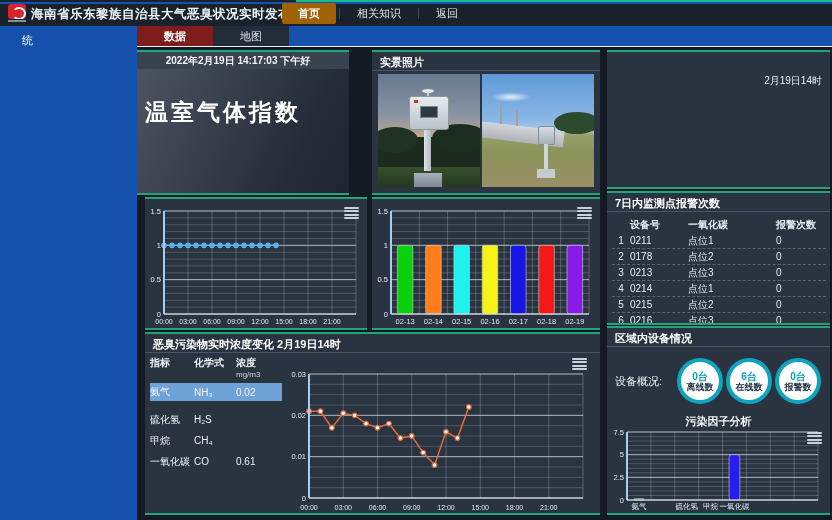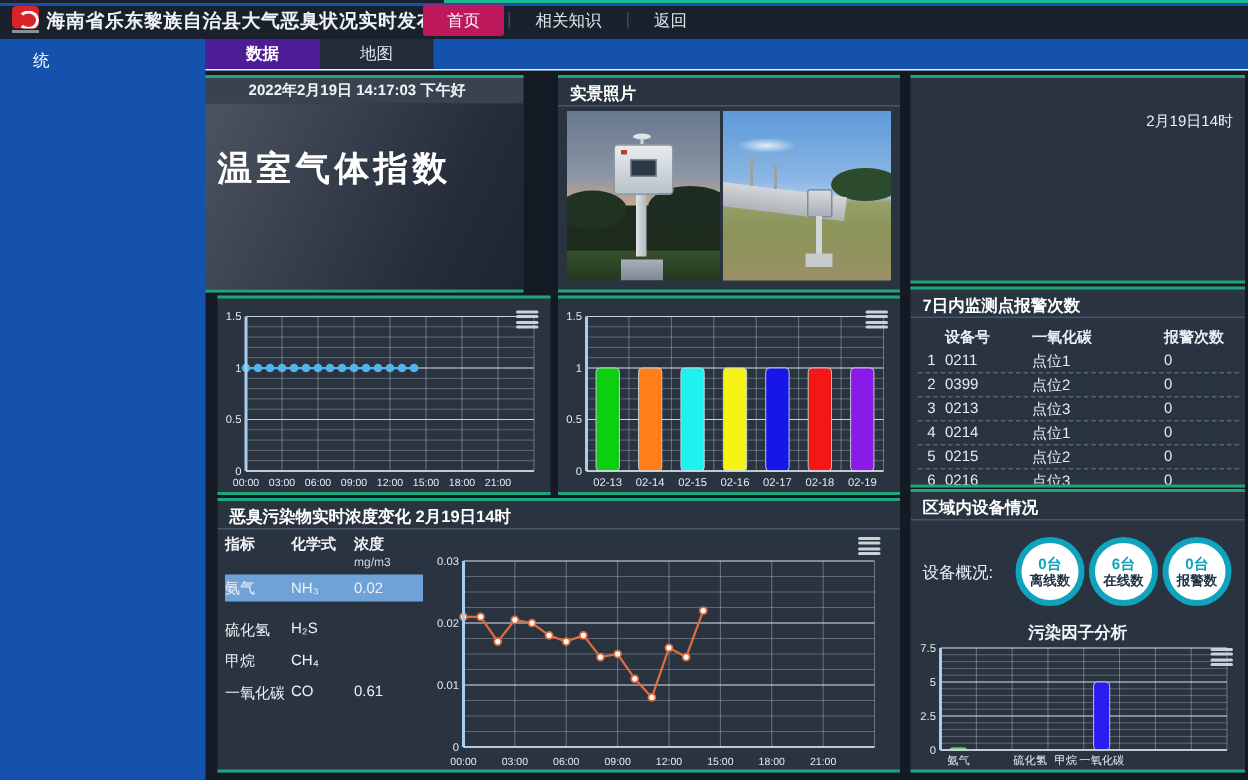--- a/index.html
+++ b/index.html
@@ -15,27 +15,27 @@
   .diag{position:absolute;left:228px;top:23px;width:76px;height:2px;background:#18b98e;
         transform:rotate(-17.5deg);transform-origin:left center}
   .logo{position:absolute;left:8px;top:4px;width:18px;height:15px;background:#d8232a;border-radius:3px;
         overflow:hidden}
   .logo::after{content:"";position:absolute;left:4px;top:3px;width:10px;height:9px;
         border:2px solid #fff;border-left-color:transparent;border-radius:50%}
   .logo-sub{position:absolute;left:8px;top:20px;width:18px;height:2px;background:#8a9097}
   .app-title{position:absolute;left:31px;top:6px;font-size:12.5px;font-weight:bold;color:#eef2f6;letter-spacing:.5px}
   .nav{position:absolute;left:282px;top:3px;height:20px;display:flex;align-items:center}
   .nav-item{font-size:11px;color:#dfe6ec;padding:3px 14px;cursor:pointer;white-space:nowrap}
-  .nav-item.active{background:#be185d;border-radius:2px;font-weight:normal;color:#fff;padding:3px 16px}
+  .nav-item.active{background:#a16207;border-radius:2px;font-weight:bold;color:#fff;padding:3px 16px}
   .nav-sep{width:1px;height:11px;background:#3c4a5c;margin:0 3px}
   
   .tabrow{position:absolute;left:137px;top:26px;right:0;height:20px;background:#1552ae;
           border-bottom:1px solid #e9eff5;z-index:4}
   .tab{position:absolute;top:0;height:20px;width:76px;text-align:center;line-height:20px;font-size:11px;cursor:pointer}
-  .tab.active{left:0;background:#4c1d95;color:#fff;font-weight:bold}
+  .tab.active{left:0;background:#7f1d1d;color:#fff;font-weight:bold}
   .tab.inactive{left:76px;background:#222c39;color:#dde3ea}
   .sidebar{position:absolute;left:0;top:26px;width:137px;height:494px;background:#1552ae;z-index:3}
   .sidebar .side-label{position:absolute;left:22px;top:7px;font-size:11px;color:#fff}
   
   .panel{position:absolute;background:#2a3340;border-top:2px solid #1fa47c;border-bottom:2px solid #1fa47c;
          box-sizing:border-box;overflow:hidden}
   #p1{left:127px;top:50px;width:222px;height:145px}
   #p2{left:372px;top:50px;width:228px;height:145px}
   #p3{left:607px;top:50px;width:223px;height:139px}
   #p4{left:607px;top:191px;width:223px;height:134px}
@@ -189,21 +189,21 @@
       <span class="a-cnt">报警次数</span>
     </div>
     <div class="arow body-row">
       <span class="a-idx">1</span>
       <span class="a-id">0211</span>
       <span class="a-name">点位1</span>
       <span class="a-cnt">0</span>
     </div>
     <div class="arow body-row">
       <span class="a-idx">2</span>
-      <span class="a-id">0399</span>
+      <span class="a-id">0178</span>
       <span class="a-name">点位2</span>
       <span class="a-cnt">0</span>
     </div>
     <div class="arow body-row">
       <span class="a-idx">3</span>
       <span class="a-id">0213</span>
       <span class="a-name">点位3</span>
       <span class="a-cnt">0</span>
     </div>
     <div class="arow body-row">

